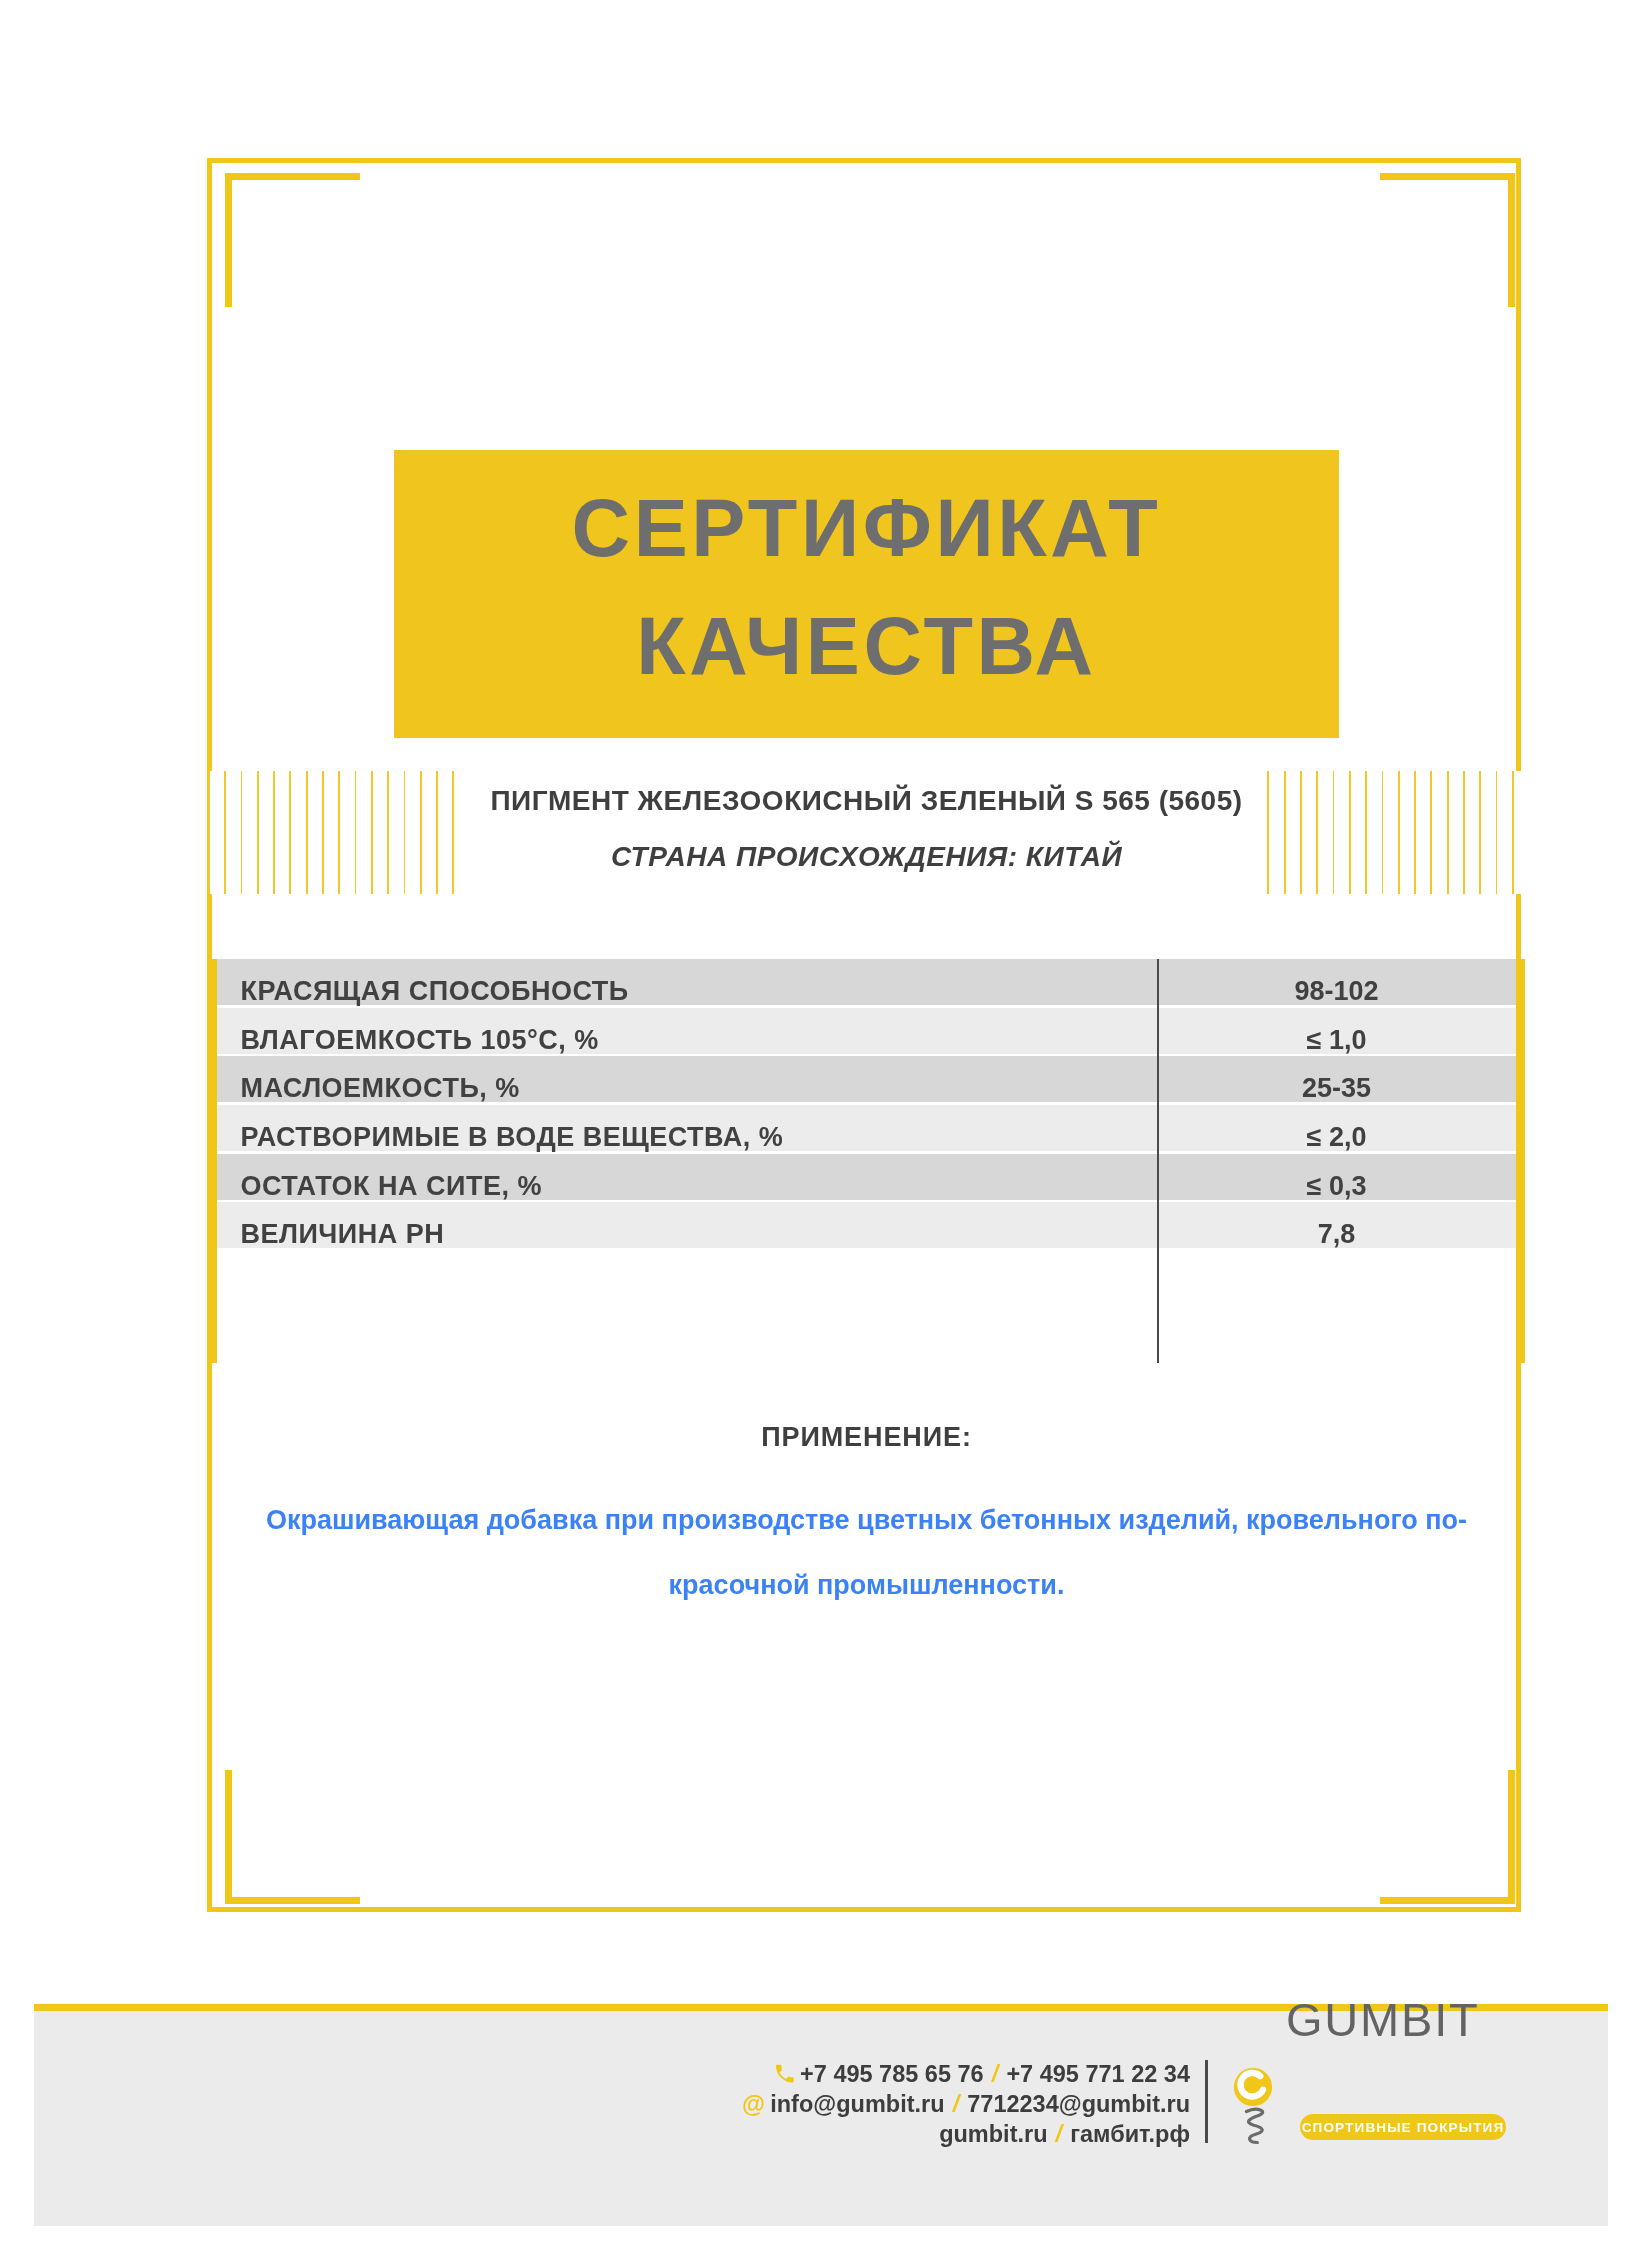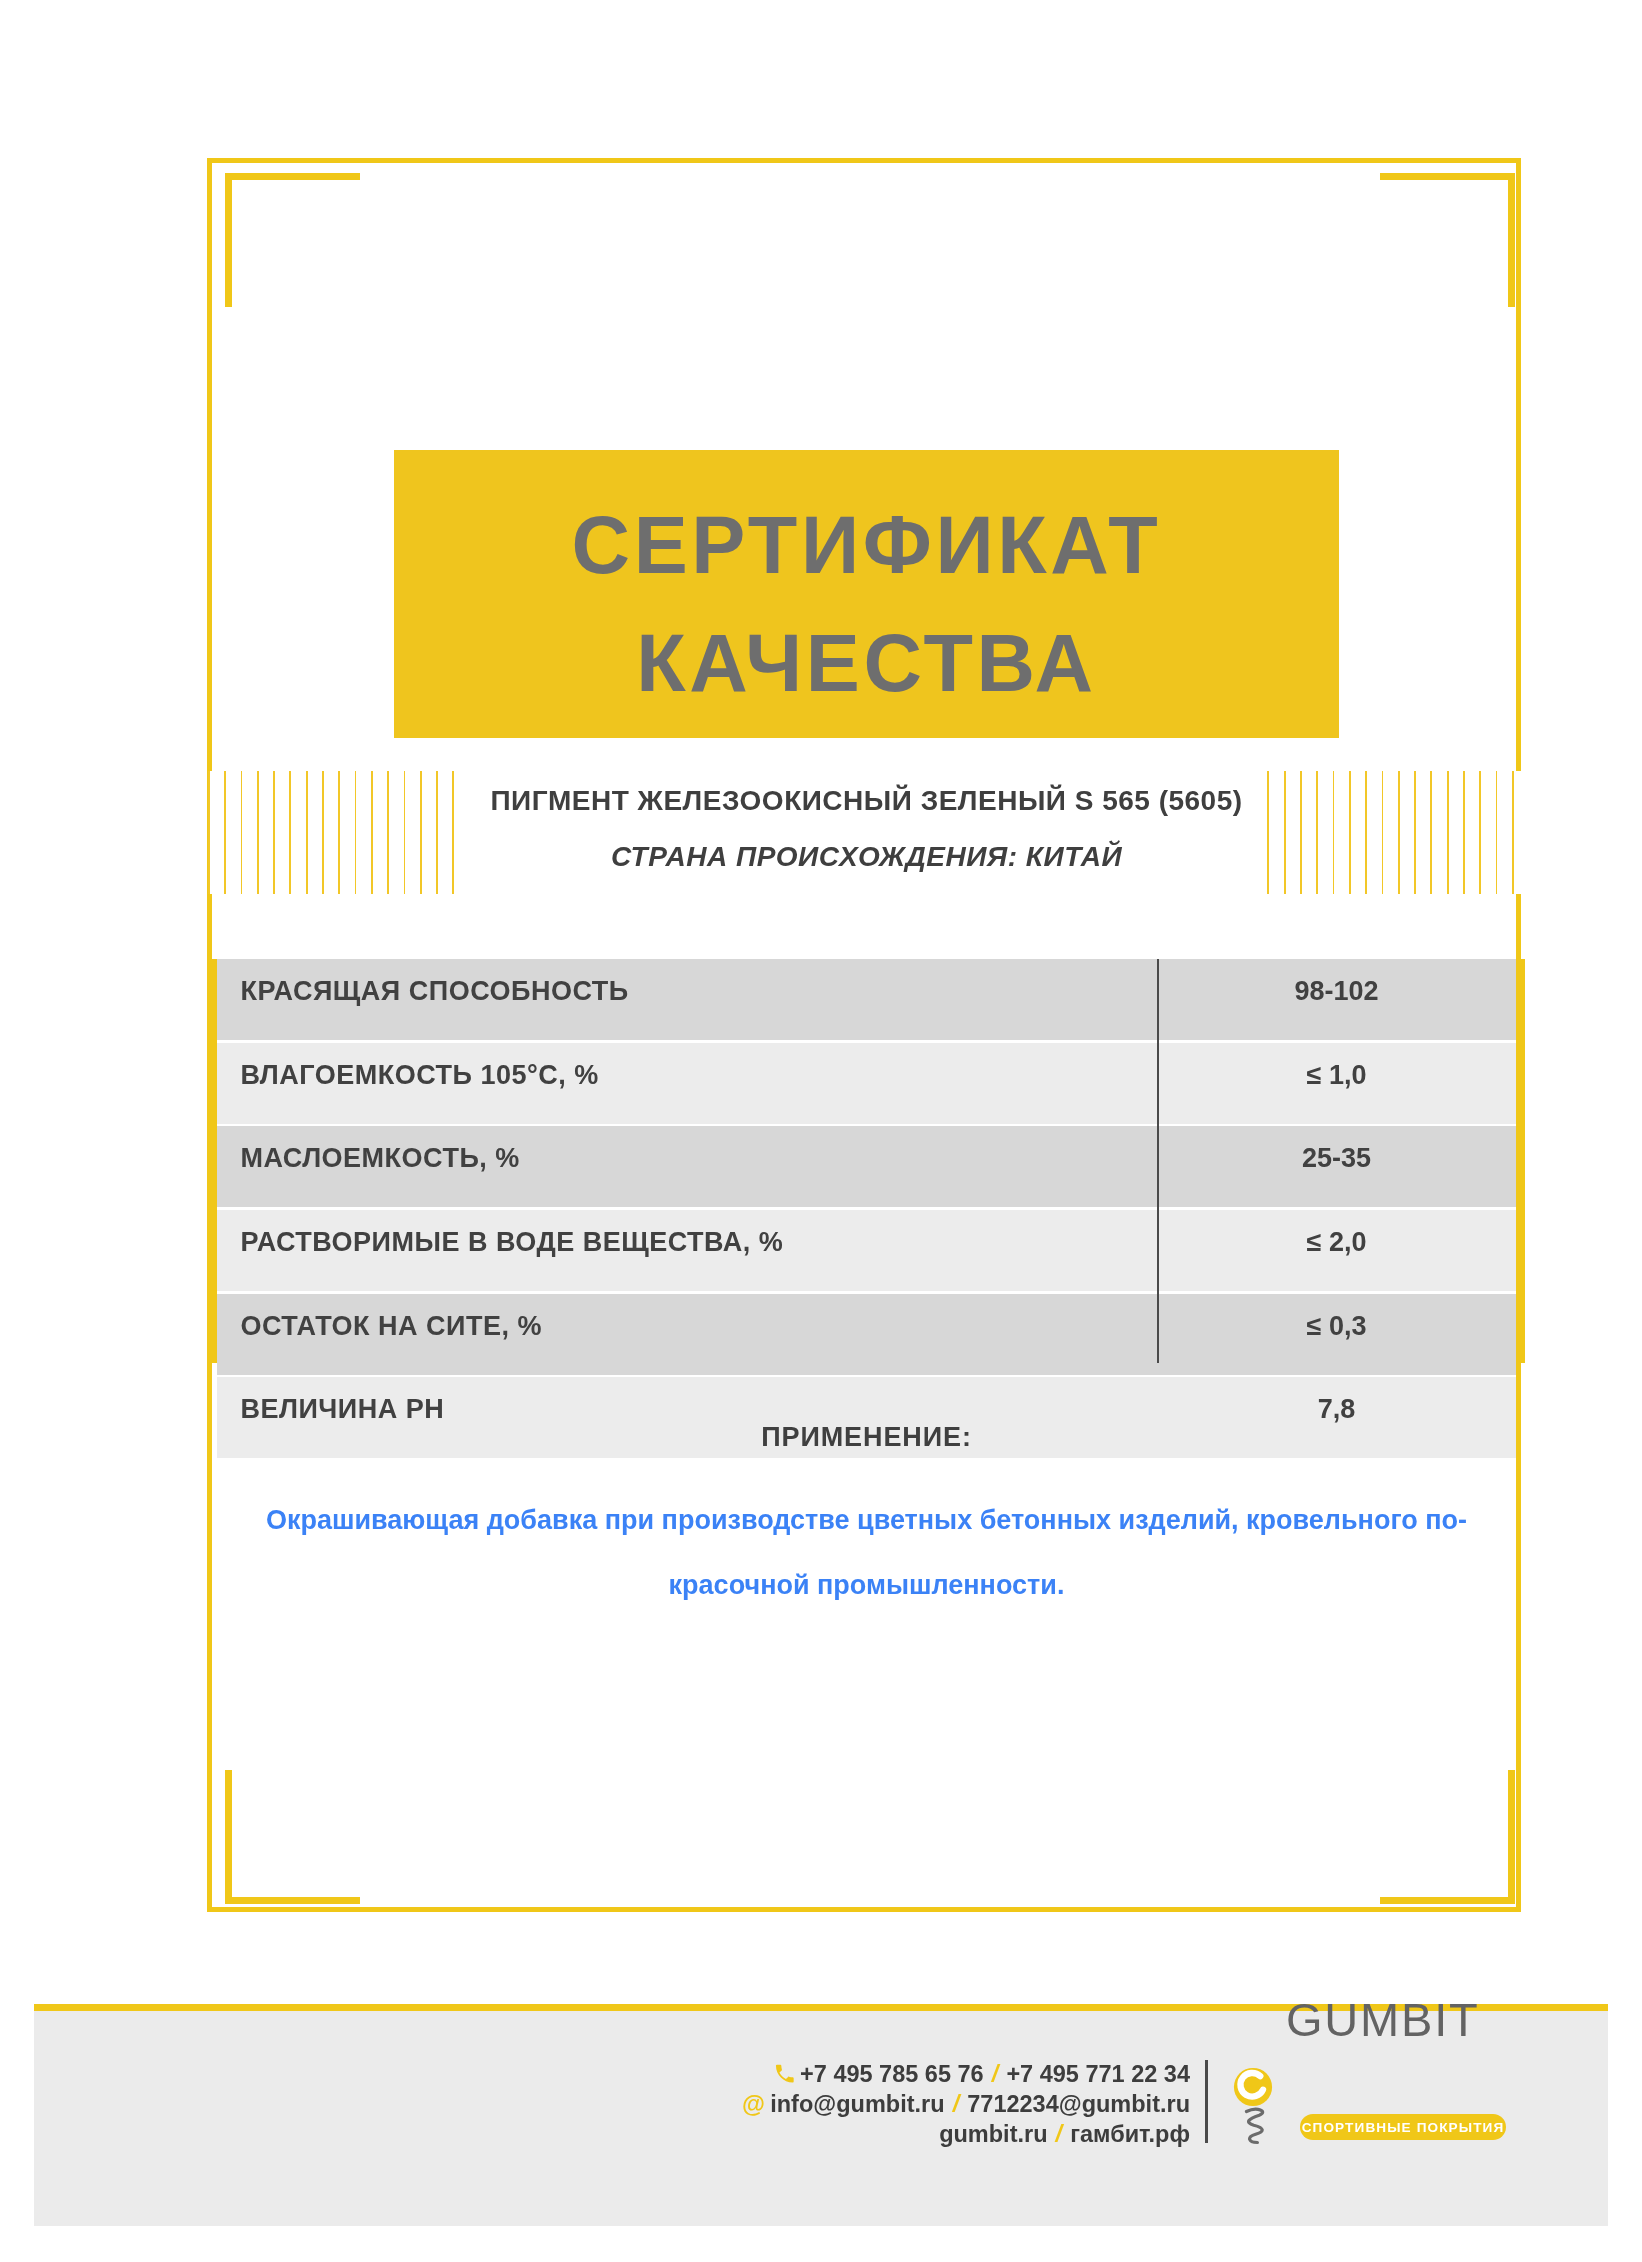--- a/index.html
+++ b/index.html
@@ -15,21 +15,21 @@
   }
   .corner { position:absolute; width:128px; height:127px; border-color:#F0C718; }
   .corner-tl { left:225px; top:173px;  border-left:7.2px solid #F0C718; border-top:7.2px solid #F0C718; }
   .corner-tr { left:1380px; top:173px; border-right:7.2px solid #F0C718; border-top:7.2px solid #F0C718; }
   .corner-bl { left:225px; top:1770px; border-left:7.2px solid #F0C718; border-bottom:7.2px solid #F0C718; }
   .corner-br { left:1380px; top:1770px; border-right:7.2px solid #F0C718; border-bottom:7.2px solid #F0C718; }
 
   
   .banner {
     position:absolute; left:394px; top:450px; width:945px; height:288px;
-    box-sizing:border-box; background:#EFC51E; text-align:center; padding-top:36px;
+    box-sizing:border-box; background:#EFC51E; text-align:center; padding-top:19px;
   }
   .banner-line {
     font-size:81px; font-weight:bold; color:#6E6E6E;
     letter-spacing:3.6px; line-height:118px; white-space:nowrap;
   }
 
   
   .stripe-band {
     position:absolute; left:208px; top:771px; width:1317px; height:123px;
     background:repeating-linear-gradient(90deg, #F2C728 0px, #F2C728 1.8px, #ffffff 1.8px, #ffffff 16.3px);
@@ -43,21 +43,21 @@
     font-size:28px; font-weight:bold; color:#3F3F3F; line-height:36px;
     letter-spacing:0.5px; white-space:nowrap;
   }
   .subtitle-line + .subtitle-line { margin-top:20px;font-style:italic; }
 
   
   .spec-table { position:absolute; left:208px; top:959px; width:1317px; height:404px; }
   .side-bar { position:absolute; top:0; width:9px; height:404px; background:#F0C718; }
   .side-bar.left { left:0; } .side-bar.right { right:0; }
   .col-divider { position:absolute; left:949px; top:0; width:1.8px; height:404px; background:#4A4A4A; }
-  .spec-row { position:relative; margin:0 9px 2.7px 9px; height:81px; }
+  .spec-row { position:relative; margin:0 9px 2.7px 9px; height:46px; }
   .spec-row:last-child { margin-bottom:0; }
   .spec-row.dark  { background:#D7D7D7; }
   .spec-row.light { background:#ECECEC; }
   .spec-label {
     position:absolute; left:23.5px; top:0; line-height:65px;
     font-size:27px; font-weight:bold; color:#414141; letter-spacing:0.5px; white-space:nowrap;
   }
   .spec-value {
     position:absolute; left:940px; top:0; width:359px; line-height:65px;
     text-align:center; font-size:27px; font-weight:bold; color:#414141;

